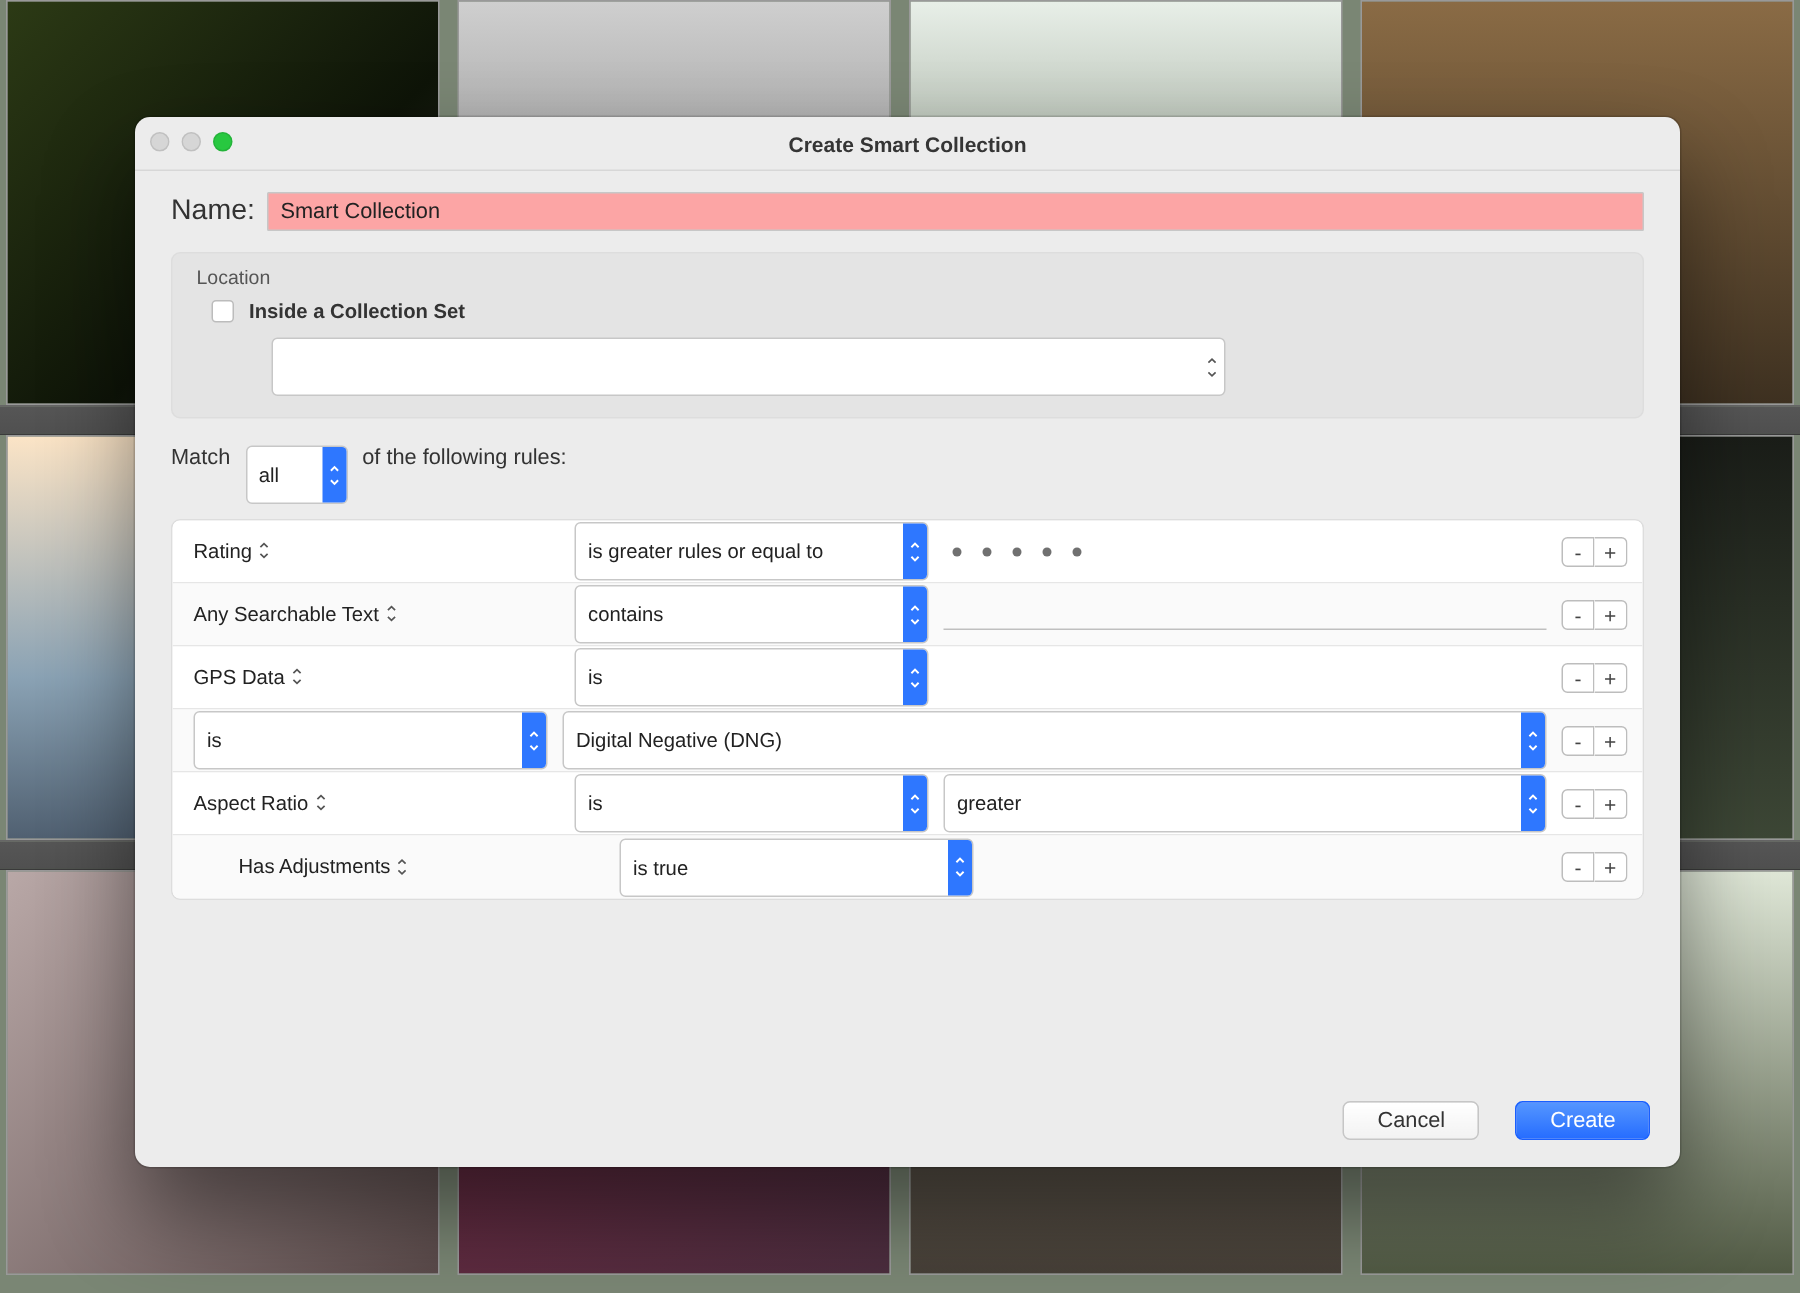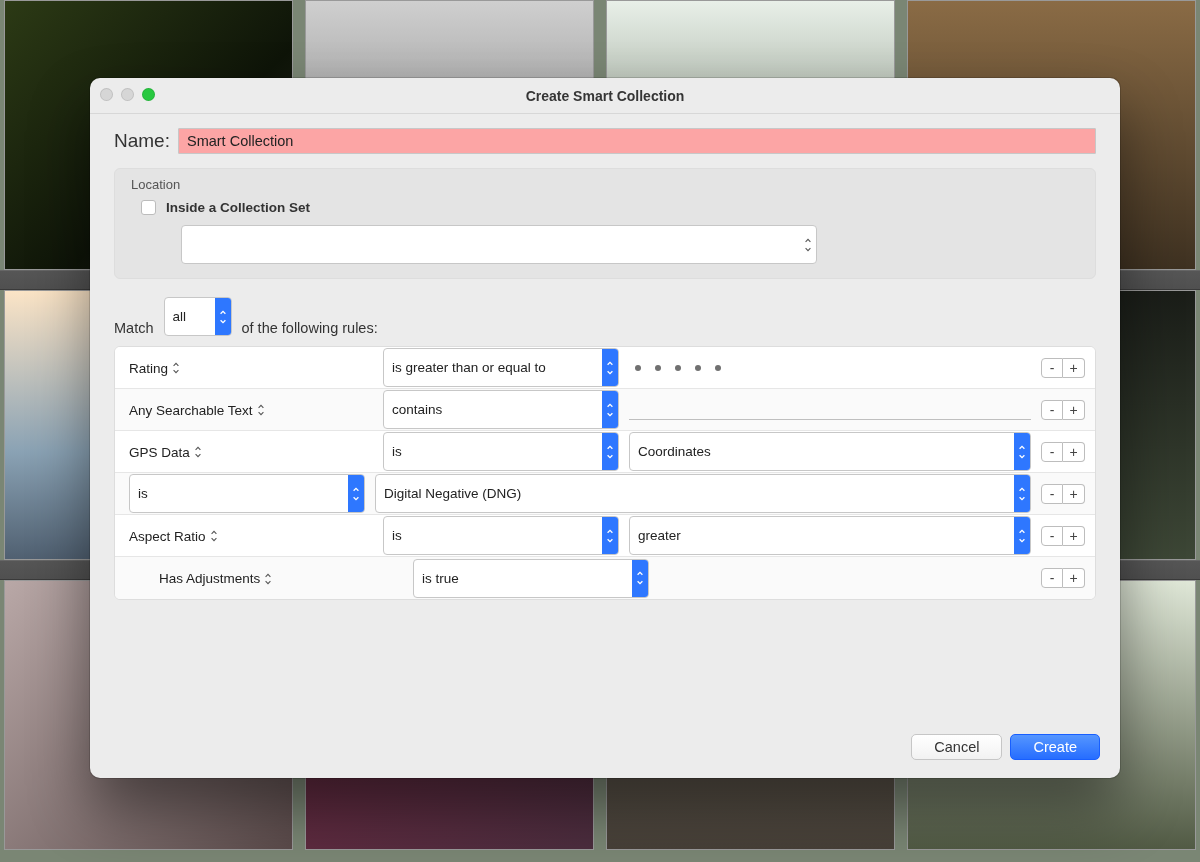--- a/index.html
+++ b/index.html
@@ -54,40 +54,40 @@
   .mac-select.blue .arrows { background:#2e77ff; border-radius:0 3px 3px 0; }
   .mac-select .arrows svg { width:8px; height:8px; }
   .mac-select.blue .arrows svg path{ stroke:#fff; }
   .mac-select.plain .arrows svg path{ stroke:#555; }
   .wide{ flex:1; }
 
   .inline-select { display:inline-flex; align-items:center; gap:4px; font-size:13.5px; color:#222; }
   .inline-select .up-dn{ display:flex; flex-direction:column; line-height:0; }
   .inline-select .up-dn svg{ width:8px; height:6px; }
 
-  .match-row{ display:flex; align-items:flex-end; gap:10px; font-size:14.5px; color:#333; margin-bottom:10px;}
+  .match-row{ display:flex; align-items:flex-start; gap:10px; font-size:14.5px; color:#333; margin-bottom:10px;}
 
   .rules{ border:1px solid #ddd; border-radius:6px; background:#fff; overflow:hidden;}
   .rule{ display:flex; align-items:center; height:42px; border-bottom:1px solid #e6e6e6; padding:0 10px 0 14px; gap:10px; background:#fff;}
   .rule:nth-child(even){ background:#fafafa; }
   .rule:last-child{ border-bottom:none;padding-left:44px;}
   .col-field{ width:244px; }
   .col-op{ width:236px; }
   .col-val{ flex:1; display:flex; align-items:center;}
   .pm{ display:flex; gap:0; margin-left:auto;}
   .pm button{ width:22px; height:20px; background:#fff; border:1px solid #bdbdbd; font-size:14px; line-height:1; color:#444; padding:0;}
   .pm button:first-child{ border-radius:4px 0 0 4px;}
   .pm button:last-child{ border-left:none; border-radius:0 4px 4px 0;}
 
   .bottom-line-input{ height:20px; border:none; border-bottom:1px solid #bfbfbf; background:transparent; width:100%; outline:none; font-size:13.5px;}
 
   .stars{ display:flex; gap:14px; padding-left:6px;}
   .star{ width:6px; height:6px; border-radius:50%; background:#707070;}
 
-  .footer{ padding:14px 20px 18px 0; display:flex; justify-content:flex-end; gap:8px;}
+  .footer{ padding:14px 20px 18px 0; display:flex; justify-content:flex-end; gap:24px;}
   .btn{ height:26px; padding:0 22px; font-size:14.5px; border-radius:5px; border:1px solid #c6c6c6; background:linear-gradient(#fff,#f2f2f2); color:#333;}
   .btn.primary{ background:linear-gradient(#5596ff,#266dff); color:#fff; border:1px solid #185fff;}
 </style>
 </head>
 <body>
 
 <div class="bg">
   <div class="bg-row">
     <div class="thumb t1"></div>
     <div class="thumb t2"></div>
@@ -170,21 +170,21 @@
               <span class="up-dn">
                 <svg viewBox="0 0 10 6">
                   <path d="M2 4 L5 1 L8 4" fill="none" stroke="#555" stroke-width="1.4"></path>
                 </svg>
                 <svg viewBox="0 0 10 6">
                   <path d="M2 2 L5 5 L8 2" fill="none" stroke="#555" stroke-width="1.4"></path>
                 </svg>
               </span>
             </span></div>
           <div class="col-op"><div class="mac-select blue" style="width:100%">
-              <span>is greater than or equal to</span>
+              <span>is greater rules or equal to</span>
               <span class="arrows">
                 <svg viewBox="0 0 10 6">
                   <path d="M2 4 L5 1 L8 4" fill="none" stroke-width="1.6"></path>
                 </svg>
                 <svg viewBox="0 0 10 6">
                   <path d="M2 2 L5 5 L8 2" fill="none" stroke-width="1.6"></path>
                 </svg>
               </span>
             </div></div>
           <div class="col-val">
@@ -248,33 +248,20 @@
               <span>is</span>
               <span class="arrows">
                 <svg viewBox="0 0 10 6">
                   <path d="M2 4 L5 1 L8 4" fill="none" stroke-width="1.6"></path>
                 </svg>
                 <svg viewBox="0 0 10 6">
                   <path d="M2 2 L5 5 L8 2" fill="none" stroke-width="1.6"></path>
                 </svg>
               </span>
             </div></div>
-          <div class="col-val">
-            <div class="mac-select blue wide">
-              <span>Coordinates</span>
-              <span class="arrows">
-                <svg viewBox="0 0 10 6">
-                  <path d="M2 4 L5 1 L8 4" fill="none" stroke-width="1.6"></path>
-                </svg>
-                <svg viewBox="0 0 10 6">
-                  <path d="M2 2 L5 5 L8 2" fill="none" stroke-width="1.6"></path>
-                </svg>
-              </span>
-            </div>
-          </div>
           <div class="pm">
             <button>-</button>
             <button>+</button>
           </div>
         </div>
         <div class="rule">
           <div class="col-op"><div class="mac-select blue" style="width:100%">
               <span>is</span>
               <span class="arrows">
                 <svg viewBox="0 0 10 6">

